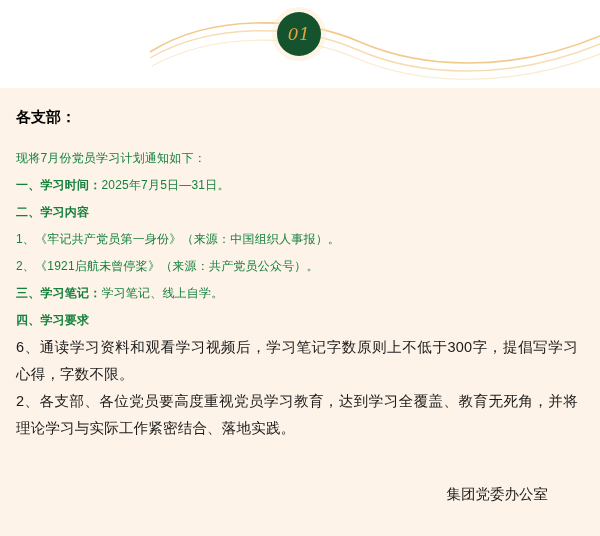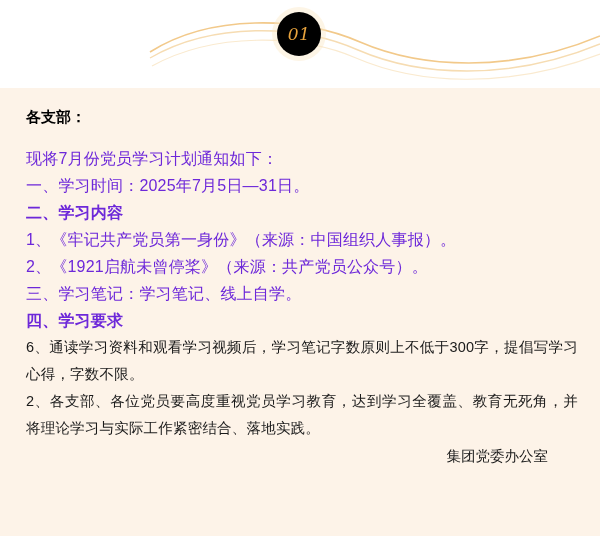--- a/index.html
+++ b/index.html
@@ -33,21 +33,21 @@
     left: 0;
     top: 0;
   }
   .badge {
     position: absolute;
     left: 277px;
     top: 12px;
     width: 44px;
     height: 44px;
     border-radius: 50%;
-    background: #000000;
+    background: #14532d;
     display: flex;
     align-items: center;
     justify-content: center;
     box-shadow: 0 0 0 5px rgba(251,233,200,0.45);
     text-align: right;
   }
   .badge-num {
     font-family: "DejaVu Serif", serif;
     font-style: italic;
     font-size: 17px;
@@ -56,54 +56,55 @@
   }
   
   .content {
     position: absolute;
     left: 0;
     top: 88px;
     width: 600px;
     height: 448px;
     background: #fdf3e8;
     box-sizing: border-box;
-    padding: 20px 22px 0 26px;
+    padding: 20px 22px 0 16px;
   }
   .line {
-    font-size: 16px;
+    font-size: 12px;
     line-height: 27px;
-    color: #6d28d9;
+    color: #15803d;
     letter-spacing: 0.2px;
   }
   .bold {
     font-weight: bold;
   }
   .salutation {
     font-weight: bold;
     font-size: 15px;
     margin-bottom: 18px;
   }
   .para {
     font-size: 14.5px;
     line-height: 27px;
     color: #1a1a1a;
     letter-spacing: 0.2px;
     text-align: justify;
   }
   .signature {
+    margin-top: 38px;
     text-align: right;
     padding-right: 30px;
   }
   .signature .sig-line {
     font-size: 14.5px;
     line-height: 28px;
     color: #1a1a1a;
   }
   .heading-inline {
-    font-weight: normal;
+    font-weight: bold;
   }
 </style>
 </head>
 <body>
 
 <div class="page">
 
   <div class="header">
     <svg width="600" height="88" viewBox="0 0 600 88">
       <path d="M150,52 C210,14 300,16 360,42 C420,68 510,74 600,36" fill="none" stroke="#f2c98a" stroke-width="1.6"></path>

